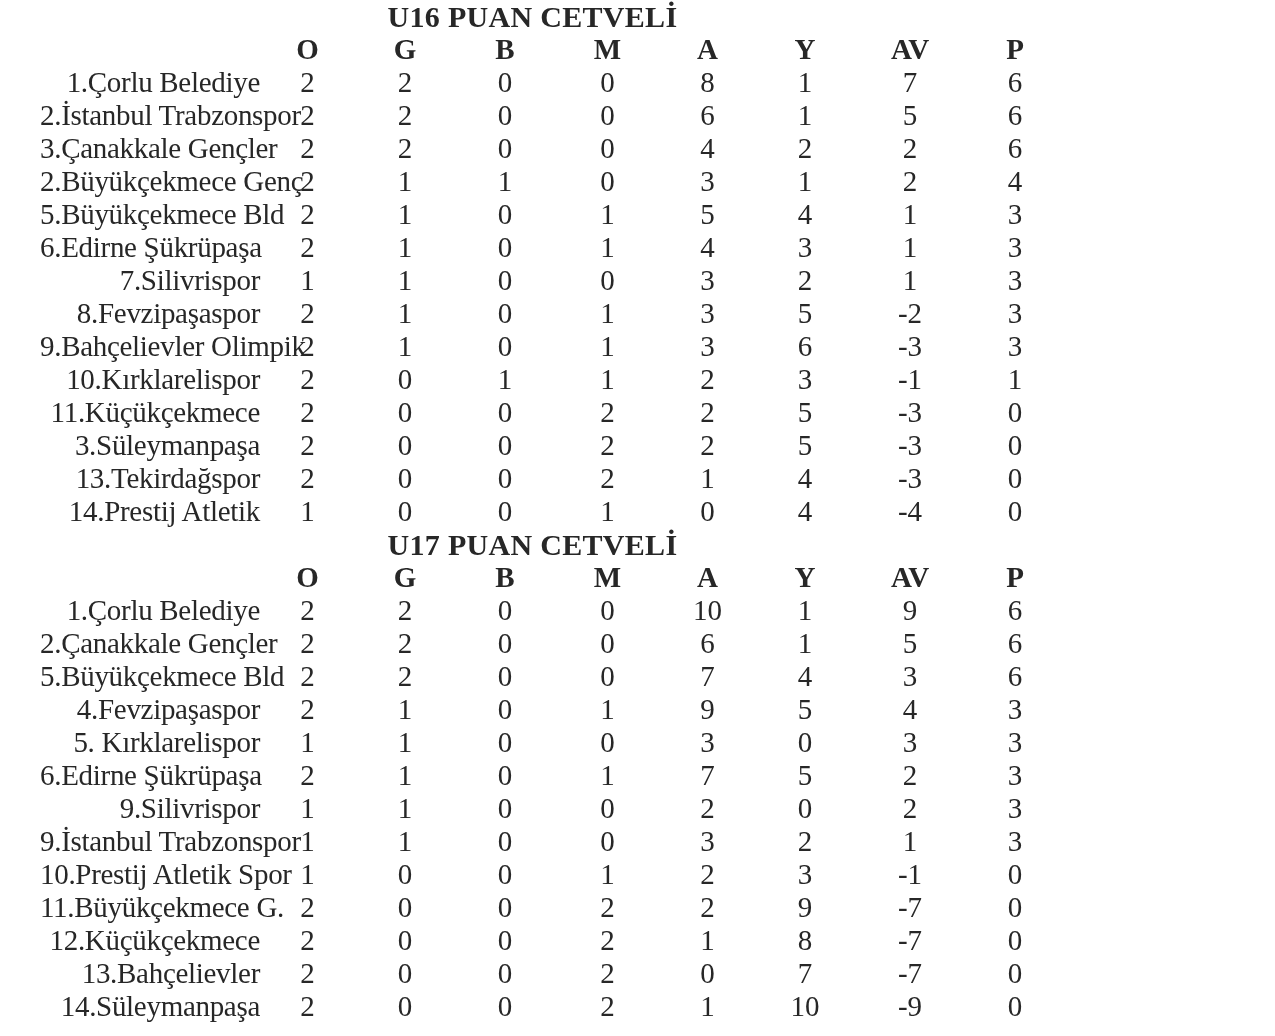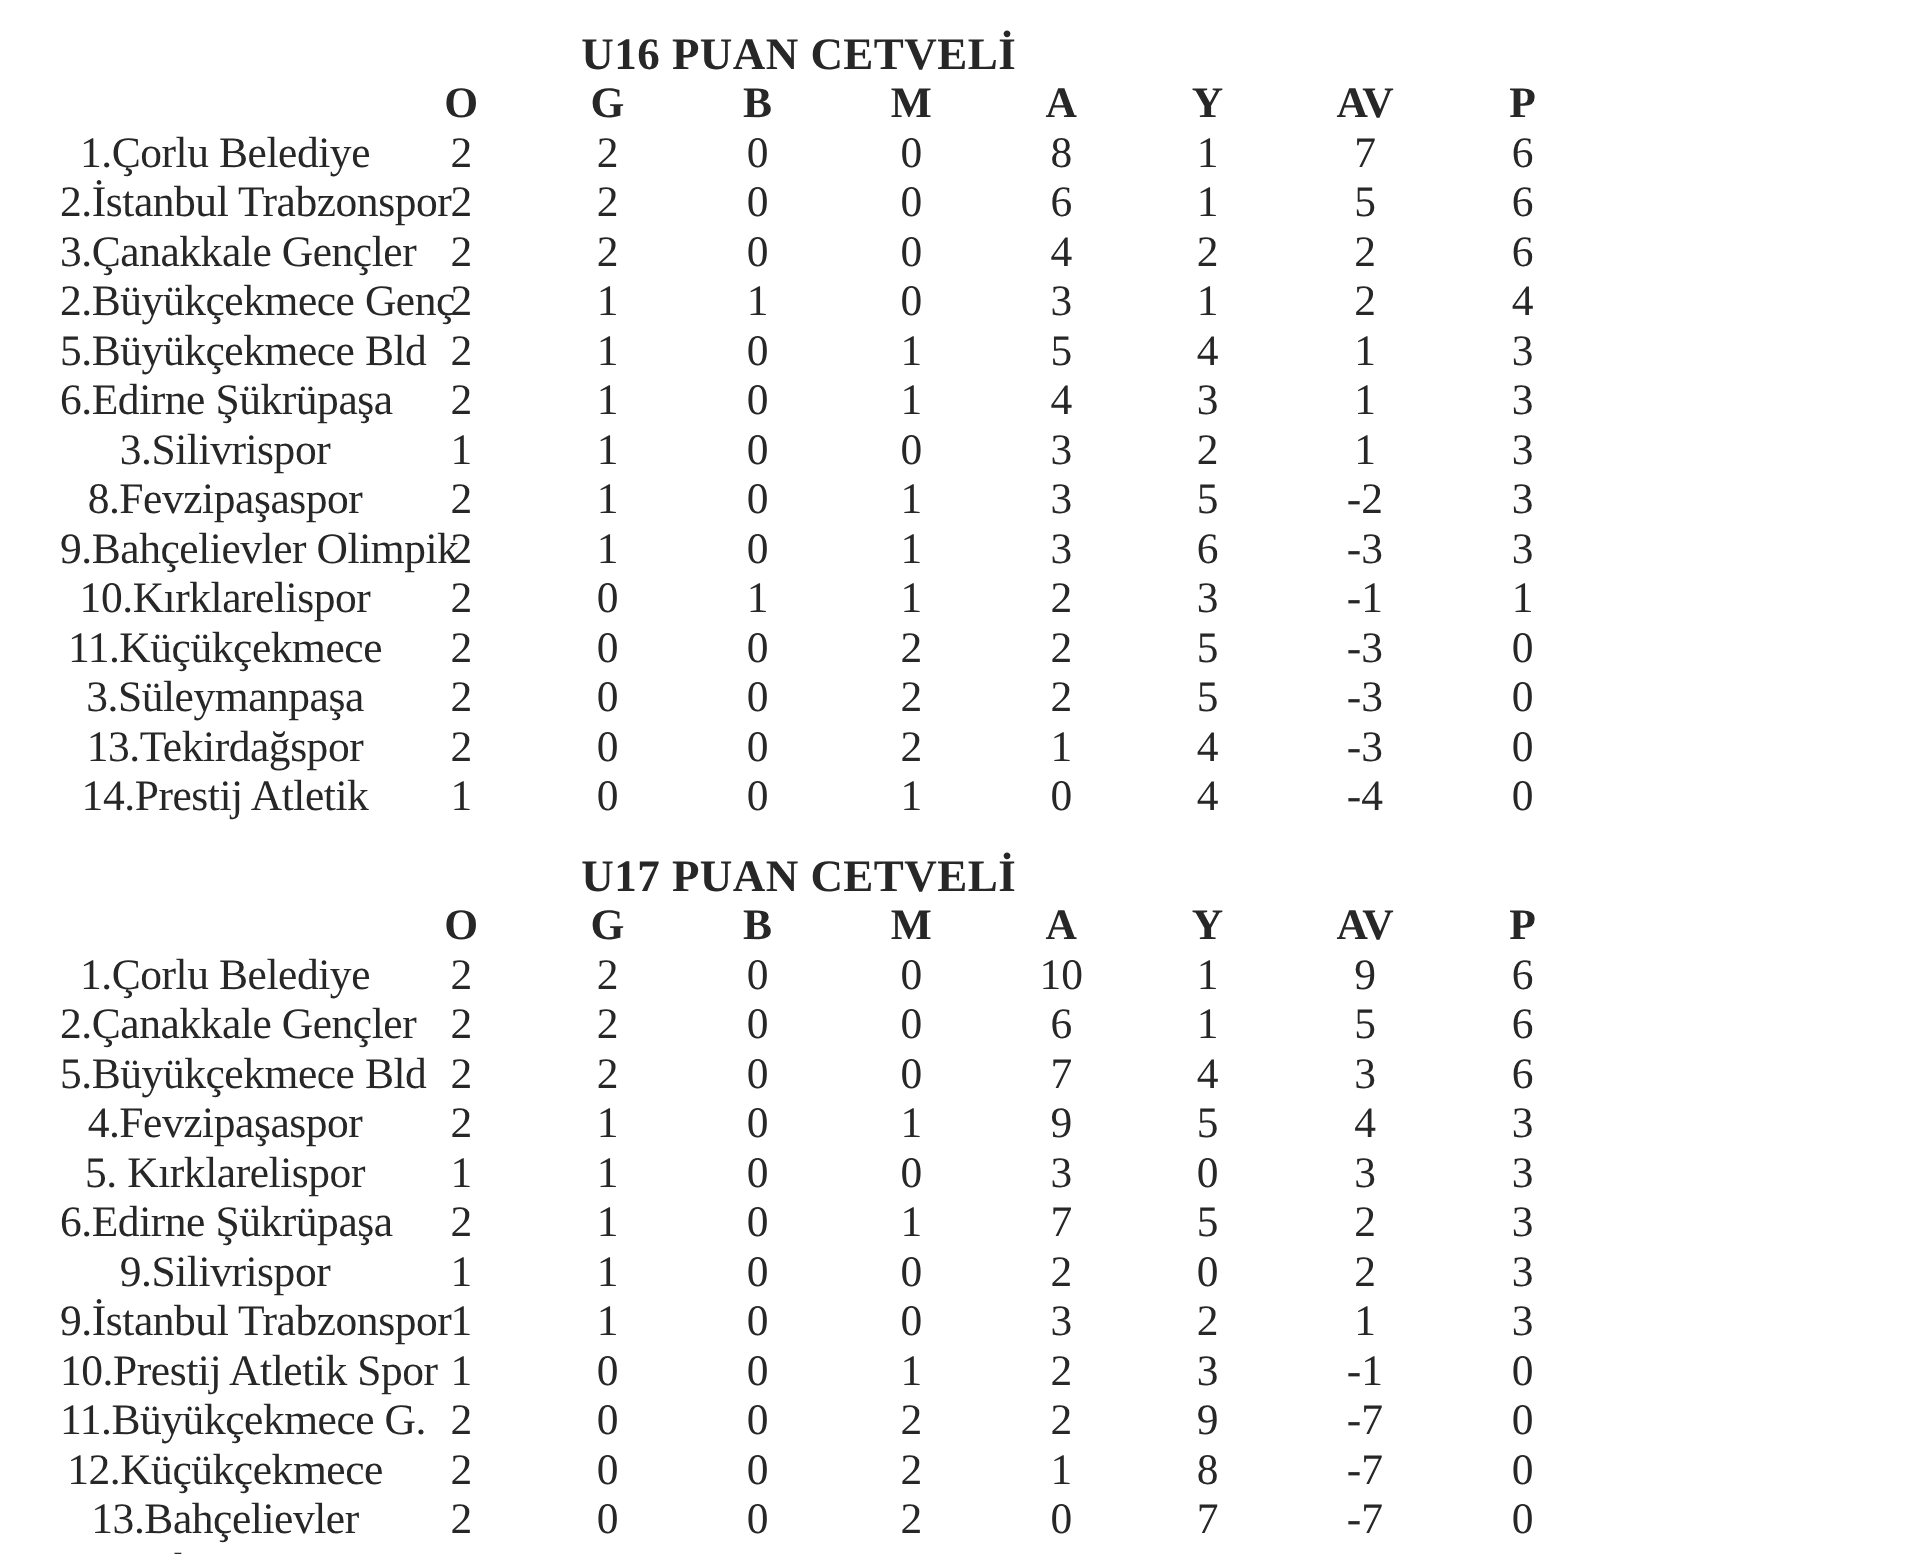--- a/index.html
+++ b/index.html
@@ -18,21 +18,20 @@
     width: 1065px;
   }
   .standings-title {
     height: 33px;
     line-height: 34px;
     text-align: center;
     font-weight: bold;
     font-size: 30px;
     letter-spacing: 0.3px;
     white-space: nowrap;
-    margin-top: 20px;
   }
   table.standings {
     table-layout: fixed;
     border-collapse: collapse;
     width: 1065px;
   }
   table.standings th,
   table.standings td {
     box-sizing: border-box;
     padding: 0;
@@ -41,21 +40,21 @@
     white-space: nowrap;
     overflow: visible;
     font-weight: normal;
     font-size: 29px;
     vertical-align: middle;
   }
   table.standings th {
     font-weight: bold;
   }
   table.standings td.name {
-    text-align: center;
+    text-align: right;
     padding-left: 40px;
     letter-spacing: -0.3px;
   }
   col.c-name { width: 260px; }
   col.c-o  { width: 95px; }
   col.c-g  { width: 100px; }
   col.c-b  { width: 100px; }
   col.c-m  { width: 105px; }
   col.c-a  { width: 95px; }
   col.c-y  { width: 100px; }
@@ -155,21 +154,21 @@
             <td>2</td>
             <td>1</td>
             <td>0</td>
             <td>1</td>
             <td>4</td>
             <td>3</td>
             <td>1</td>
             <td>3</td>
           </tr>
           <tr>
-            <td class="name">3.Silivrispor</td>
+            <td class="name">7.Silivrispor</td>
             <td>1</td>
             <td>1</td>
             <td>0</td>
             <td>0</td>
             <td>3</td>
             <td>2</td>
             <td>1</td>
             <td>3</td>
           </tr>
           <tr>

